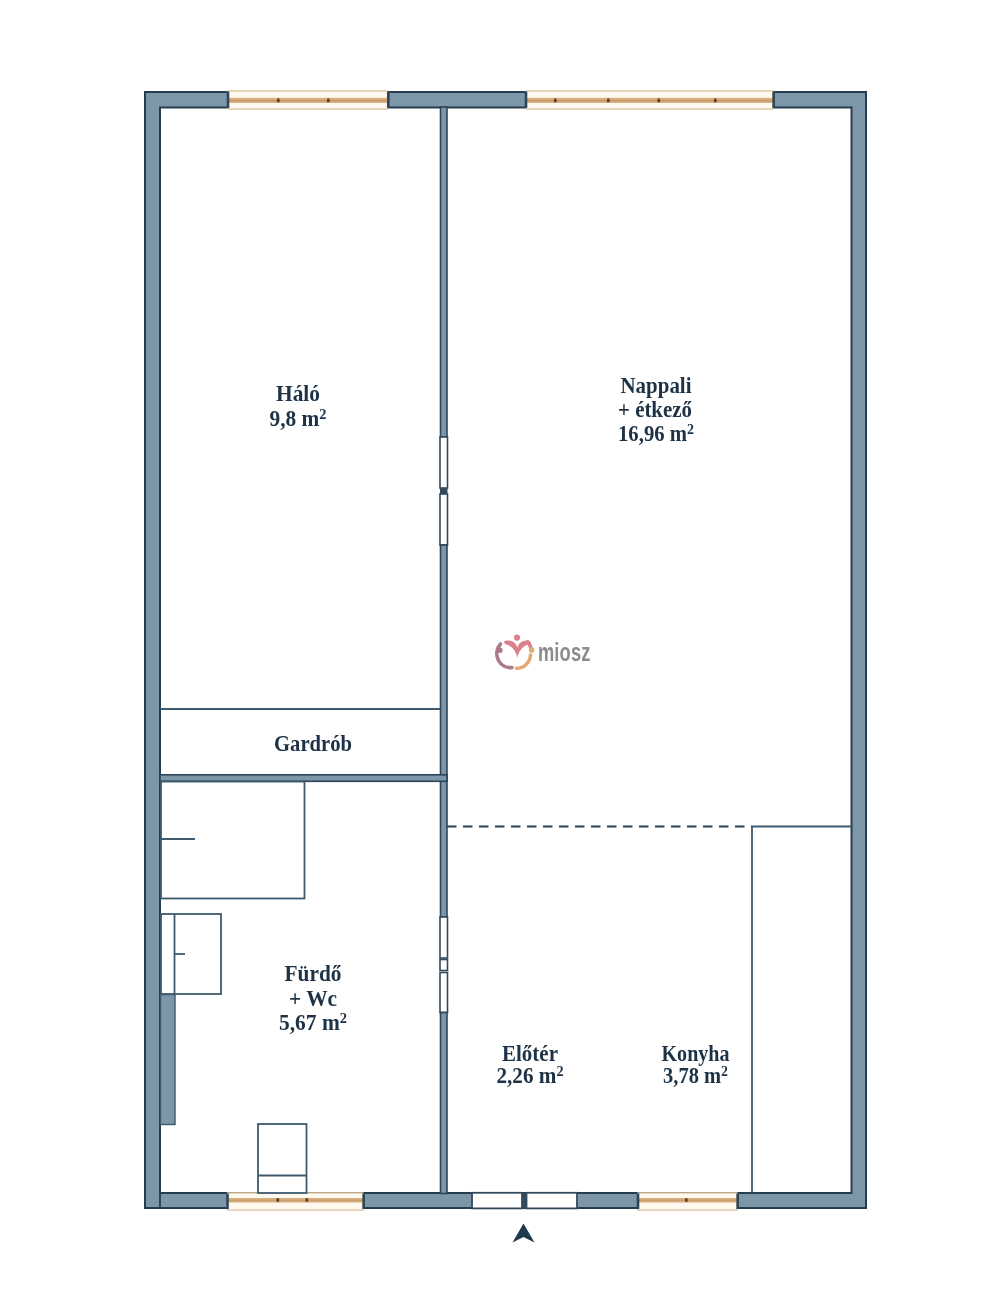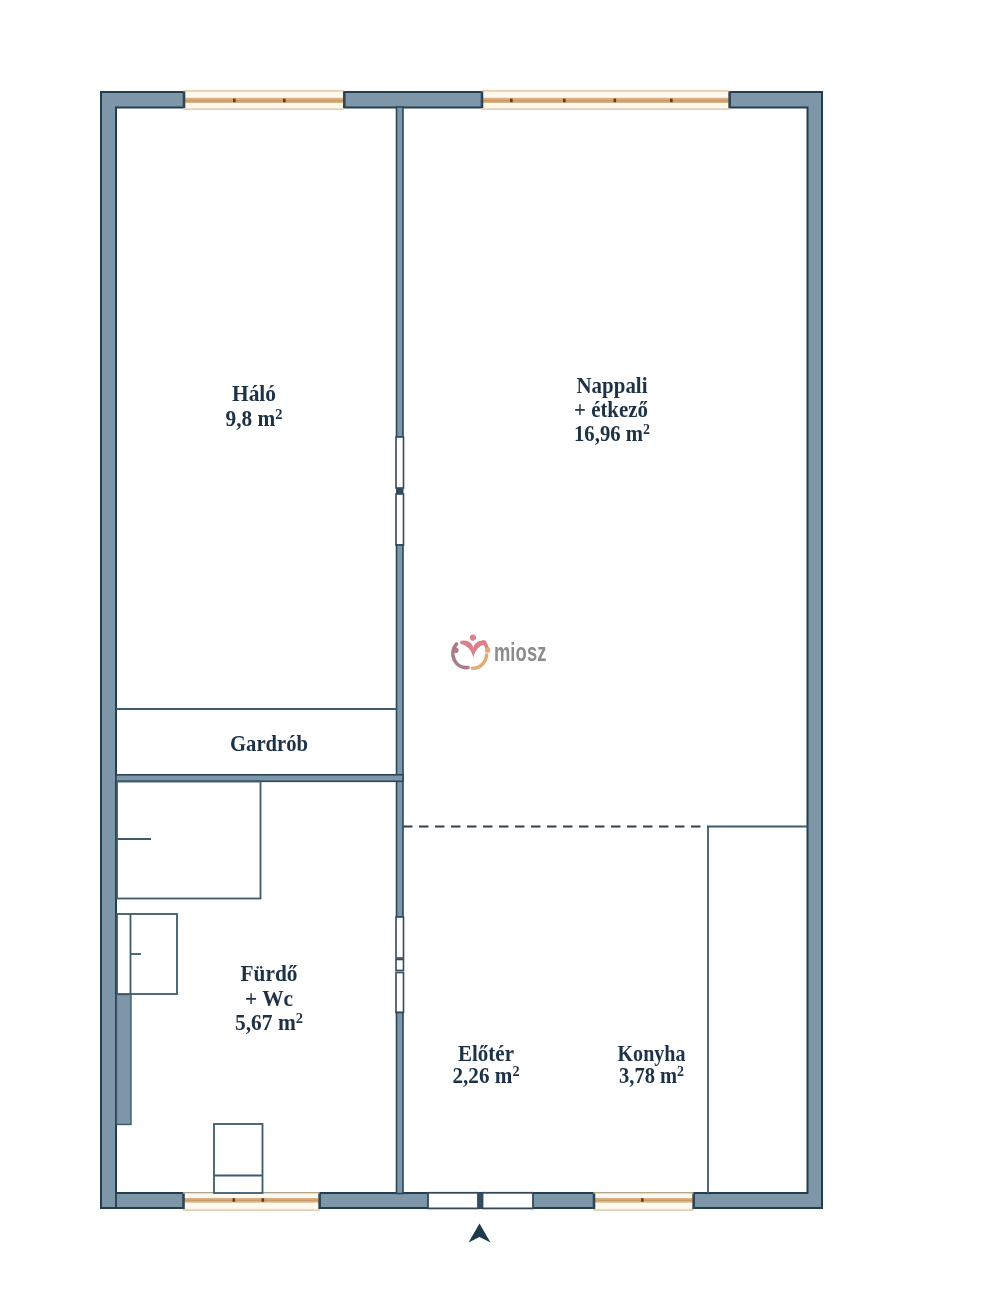--- a/index.html
+++ b/index.html
@@ -1,16 +1,16 @@
 <!DOCTYPE html>
 <html><head>
 <meta charset="utf-8">
 <style>
   html,body{margin:0;padding:0;background:#ffffff;}
-  .page{position:relative;width:852px;height:1304px;background:#ffffff;overflow:hidden;}
+  .page{position:relative;width:852px;height:1304px;background:#ffffff;overflow:hidden;margin-left:44px;}
   svg{display:block;}
   text{font-family:"Liberation Serif", serif;font-weight:bold;fill:#1d3246;}
 </style>
 </head>
 <body>
 <div class="page">
 <svg width="1000" height="1304" viewBox="0 0 1000 1304" xmlns="http://www.w3.org/2000/svg">
   <defs></defs>
 
   <rect x="0" y="0" width="1000" height="1304" fill="#ffffff"></rect>

